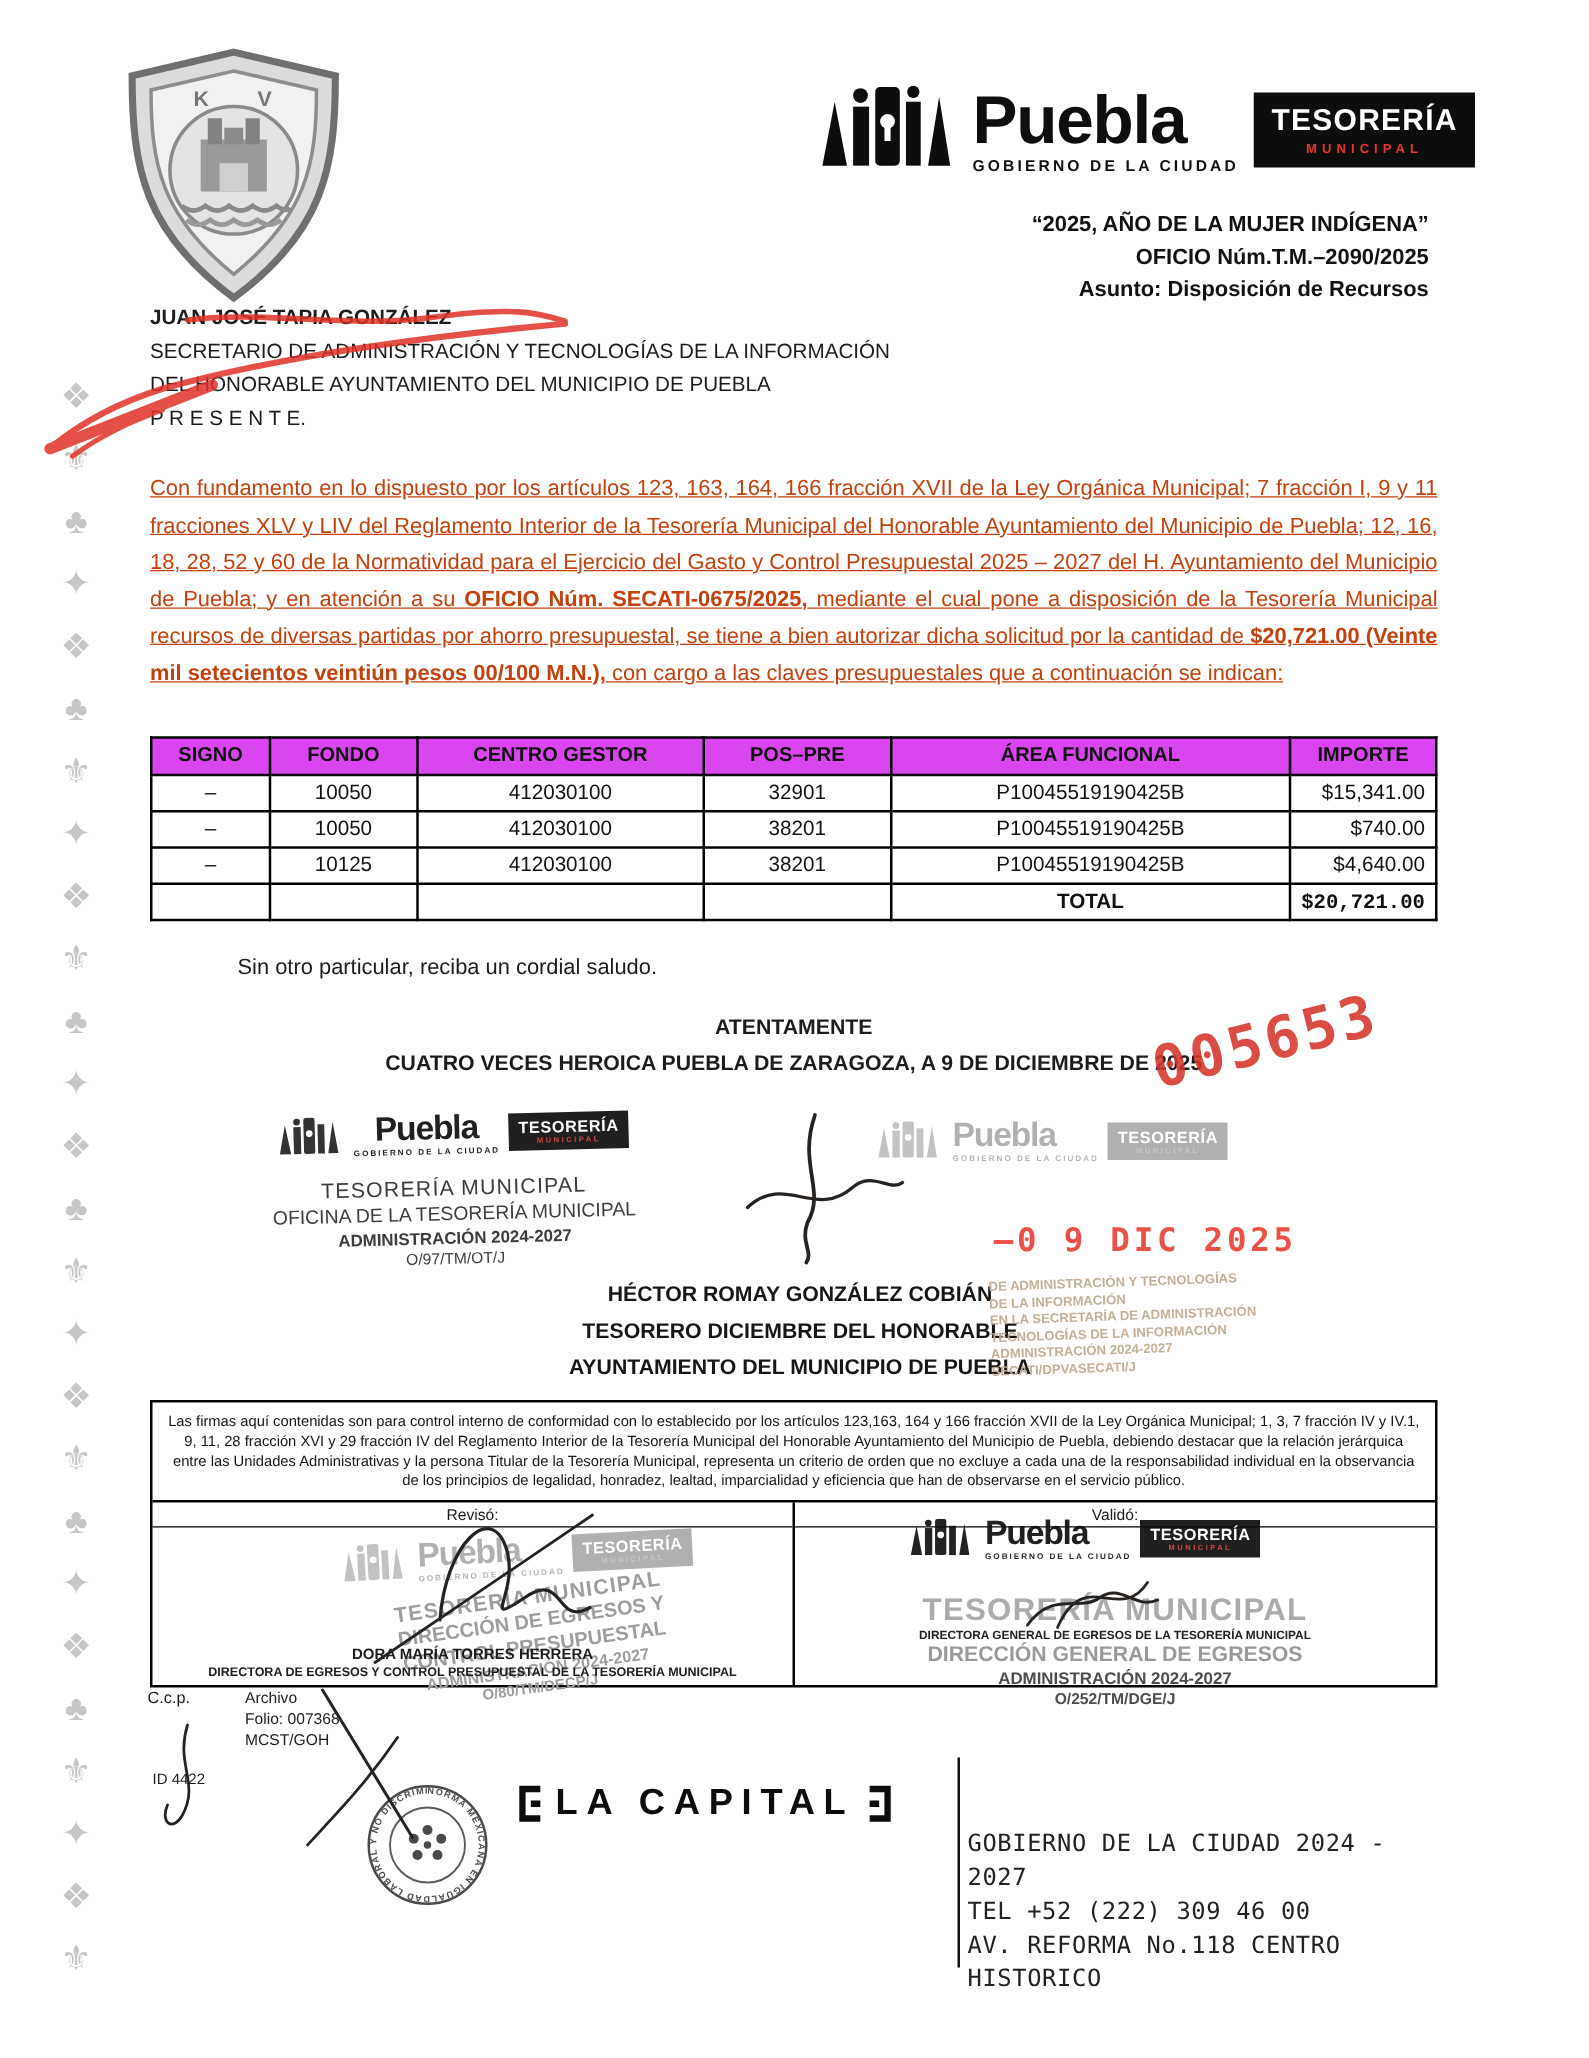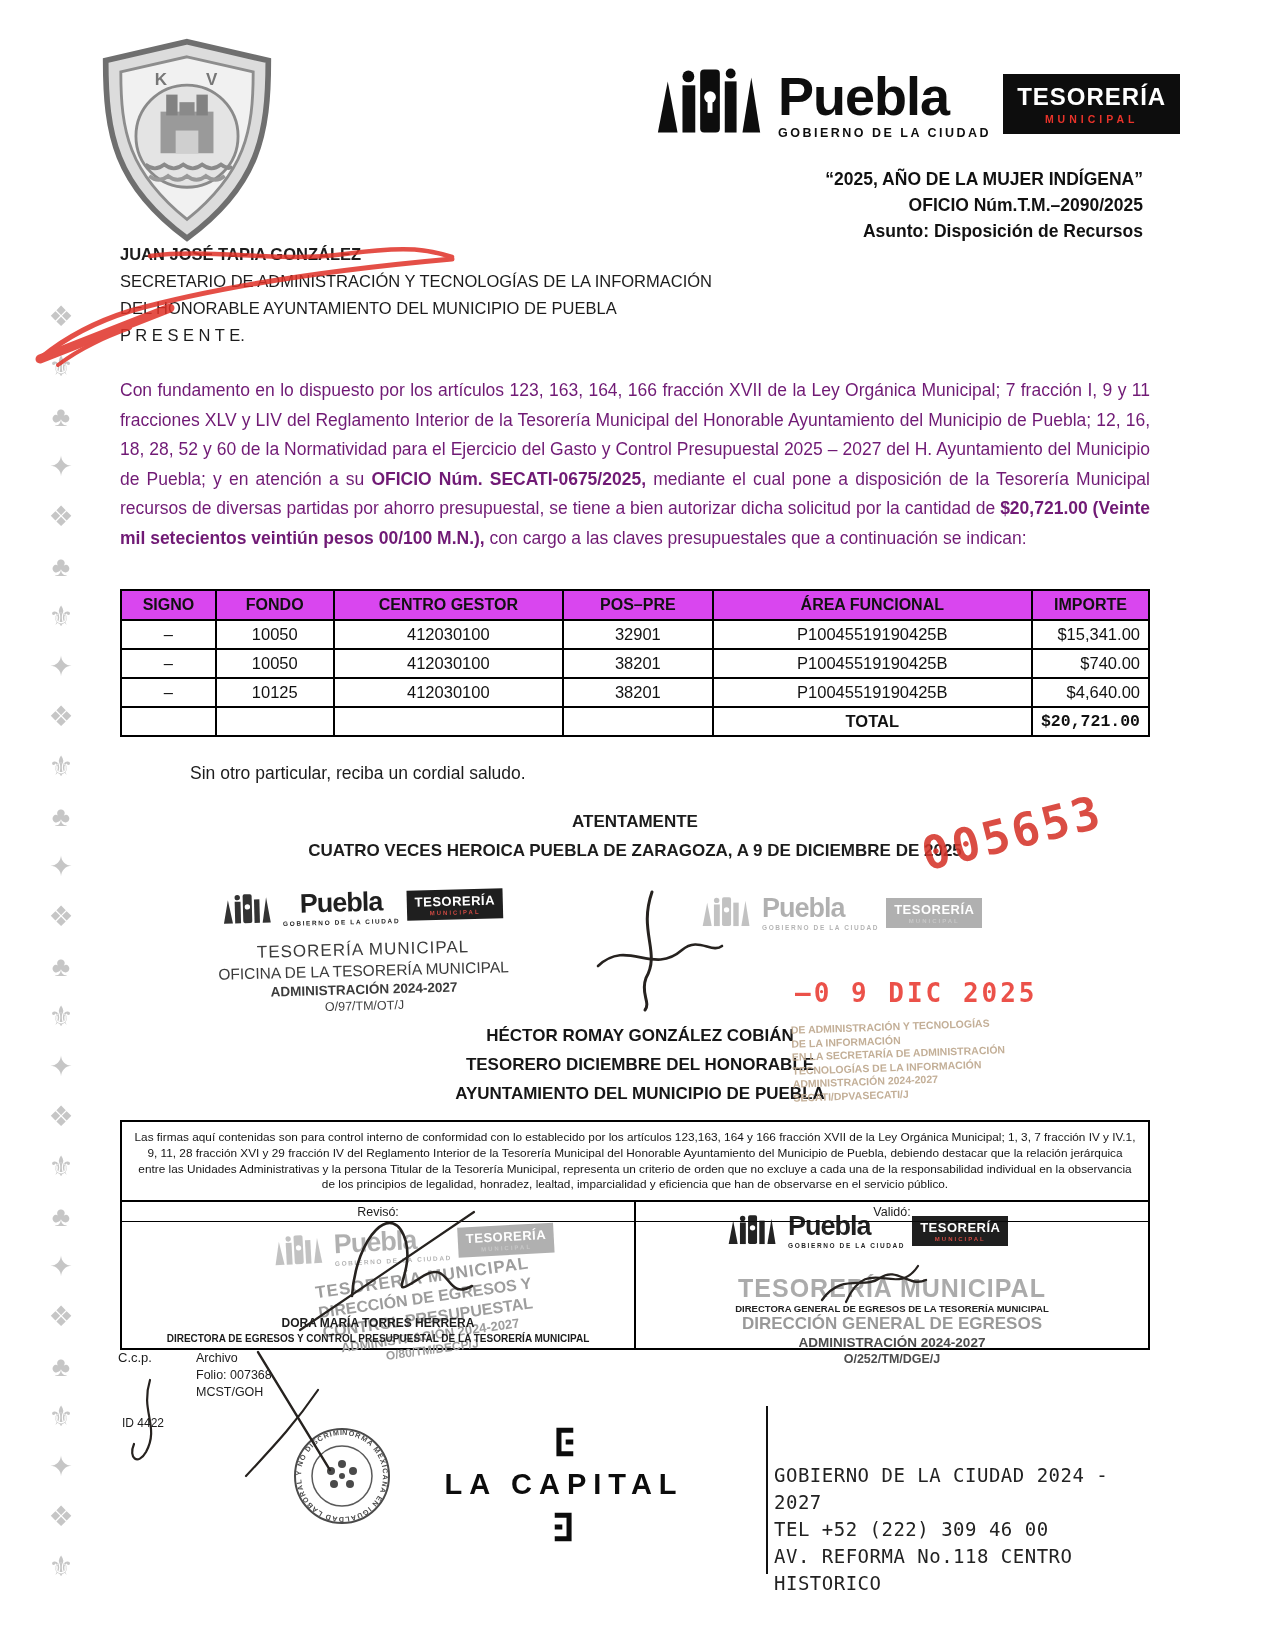--- a/index.html
+++ b/index.html
@@ -51,21 +51,21 @@
   .header-meta {
     right:128px; top:166px; text-align:right;
     font-weight:bold; font-size:17.5px; line-height:26px; color:#111;
   }
 
   .addressee { left:120px; top:241px; font-size:16.5px; line-height:27px; }
   .addressee .aname { font-weight:bold; }
 
   .body-par {
     left:120px; top:376px; width:1030px;
-    font-size:17.5px; line-height:29.5px; text-align:justify; color:#701a75;
+    font-size:17.5px; line-height:29.5px; text-align:justify; color:#c2410c;text-decoration:underline;
   }
   .b { font-weight:bold; }
 
   table.claves { left:120px; top:589px; width:1030px; position:absolute;
     border-collapse:collapse; font-size:16.5px; color:#111; }
   table.claves th {
     background:#d946ef; border:2px solid #000; font-weight:bold;
     padding:5px 4px; font-size:16px;
   }
   table.claves td { border:2px solid #000; padding:4px 8px; text-align:center; }
@@ -142,21 +142,21 @@
     color:#4c4c4c; font-weight:bold; font-size:12.5px; }
 
   .ccp-label { left:118px; top:1350px; font-size:13px; }
   .ccp-lines { left:196px; top:1350px; font-size:12.5px; line-height:17px; }
   .idnum     { left:122px; top:1416px; font-size:12px; }
 
   .norma { left:292px; top:1426px; width:100px; height:100px; }
 
   .capital { left:406px; top:1426px; width:316px; text-align:center; color:#0c0c0c; }
   .capital .lc { display:flex; align-items:center; justify-content:center; gap:10px;
-    font-size:29px; font-weight:bold; letter-spacing:7px;flex-direction:column; }
+    font-size:29px; font-weight:bold; letter-spacing:7px; }
   .capital .imp2 { font-size:45px; font-weight:bold; letter-spacing:1px; margin-top:-3px; }
 
   .footer-line { left:766px; top:1406px; width:2px; height:168px; background:#111; }
   .footer-addr { left:774px; top:1418px; font-family:"DejaVu Sans Mono", monospace;
     font-size:19px; line-height:27px; letter-spacing:.5px; color:#222;margin-top:44px; }
 
   .overlay { position:absolute; left:0; top:0; pointer-events:none; z-index:40; }
 </style>
 </head>
 <body>

